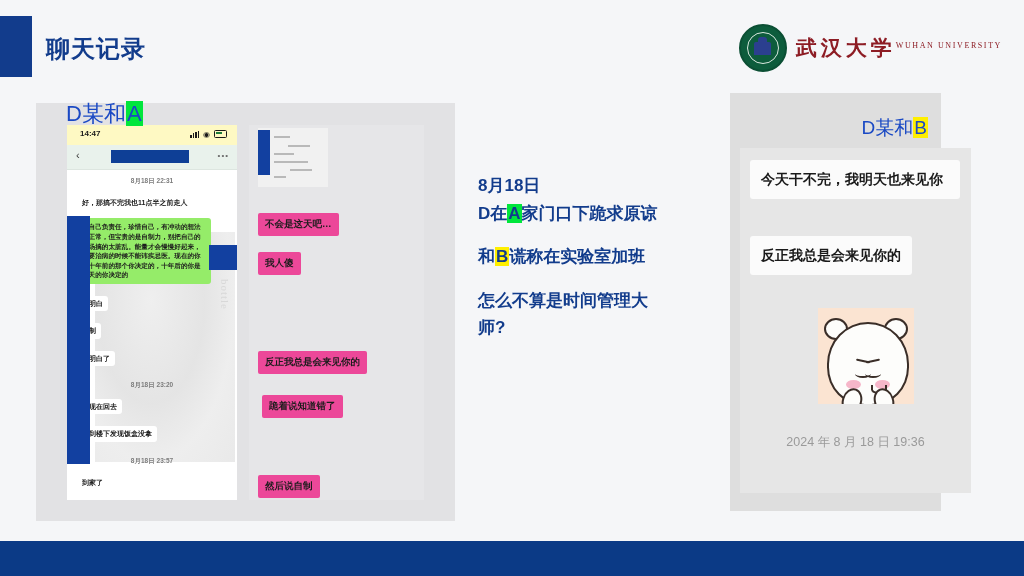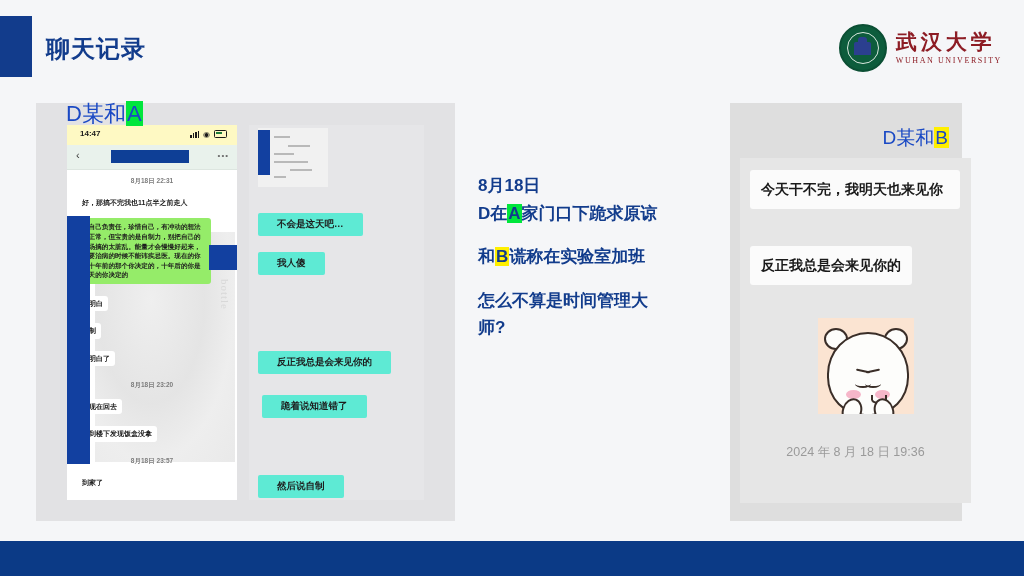--- a/index.html
+++ b/index.html
@@ -17,21 +17,21 @@
   .hdr-sub{position:absolute;left:222px;top:36px;font-size:22px;font-weight:bold;color:#123c8c;letter-spacing:1px;}
 
   
   .logo{position:absolute;right:22px;top:24px;display:flex;align-items:center;gap:9px;}
   .logo-seal{width:44px;height:44px;border-radius:50%;background:#0d5c3c;
      border:2px solid #0b4f34;display:flex;align-items:center;justify-content:center;position:relative;}
   .logo-seal .inner{width:30px;height:30px;border-radius:50%;background:#0d5c3c;border:1px solid #d9e8df;
      display:flex;align-items:center;justify-content:center;}
   .logo-seal .bldg{width:17px;height:13px;background:#2b3f8f;border-radius:2px 2px 0 0;position:relative;}
   .logo-seal .bldg:before{content:"";position:absolute;left:4px;top:-5px;width:9px;height:5px;background:#2b3f8f;border-radius:3px 3px 0 0;}
-  .logo-txt{display:flex;flex-direction:column;line-height:1;}
+  .logo-txt{display:flex;line-height:1;}
   .logo-cn{font-size:21px;font-weight:bold;color:#8d1c24;font-family:"Liberation Serif","DejaVu Serif",serif;letter-spacing:4px;}
   .logo-en{font-size:8px;color:#8d1c24;font-family:"Liberation Serif","DejaVu Serif",serif;letter-spacing:1.6px;margin-top:4px;}
 
   
   .footer{position:absolute;left:0;bottom:0;width:1024px;height:35px;background:#0b3a86;}
 
   
   .card-left{position:absolute;left:36px;top:103px;width:419px;height:418px;background:#e2e2e4;}
   .lbl-a{position:absolute;left:66px;top:99px;font-size:22px;color:#1a49c4;z-index:5;white-space:nowrap;}
   .hl-green{background:#00e63c;padding:0 1px;}
@@ -64,28 +64,28 @@
        font-size:7px;color:#1c1c1c;padding:3px 5px;margin:0 0 8px 10px;font-weight:bold;line-height:1.35;}
   .msg.green{background:#95ec69;width:124px;padding:4px 5px;font-size:6.6px;line-height:1.45;margin-left:10px;}
   .redact-l{position:absolute;left:0;top:46px;width:23px;height:248px;background:#1240a0;z-index:4;}
   .redact-r{position:absolute;left:142px;top:75px;width:29px;height:25px;background:#1240a0;z-index:4;}
 
   
   .mid-col{position:absolute;left:213px;top:22px;width:175px;height:375px;background:#e6e6e8;overflow:hidden;}
   .thumb{position:absolute;left:9px;top:3px;width:70px;height:59px;background:#f1f1f1;overflow:hidden;}
   .thumb .tred{position:absolute;left:0;top:2px;width:12px;height:45px;background:#1240a0;}
   .thumb .tl{position:absolute;height:2px;background:#b9b9b9;}
-  .mmsg{position:absolute;background:#5eead4;border-radius:2px;font-size:9.5px;color:#1c1c1c;padding:5px 19px;font-weight:bold;}
+  .mmsg{position:absolute;background:#ec4899;border-radius:2px;font-size:9.5px;color:#1c1c1c;padding:5px 7px;font-weight:bold;}
 
   
   .centre{position:absolute;left:478px;top:172px;width:250px;color:#123c8c;font-weight:bold;font-size:17px;line-height:1.62;}
   .centre .gap{height:16px;}
 
   
-  .card-right{position:absolute;left:730px;top:103px;width:211px;height:418px;background:#dedede;padding-left:21px;}
+  .card-right{position:absolute;left:730px;top:93px;width:211px;height:418px;background:#dedede;}
   .lbl-b{position:absolute;right:13px;top:22px;font-size:19px;color:#1a49c4;white-space:nowrap;}
   .r-chat{position:absolute;left:10px;top:55px;width:231px;height:345px;background:#e6e6e6;}
   .rmsg{background:#fbfbfb;border-radius:3px;font-size:14px;color:#1a1a1a;font-weight:bold;
         padding:9px 11px;line-height:1.5;position:absolute;}
   .sticker{position:absolute;left:78px;top:160px;width:96px;height:96px;background:#fbe4d2;overflow:hidden;}
   .s-head{position:absolute;left:9px;top:14px;width:78px;height:80px;background:#fdfdfb;border-radius:50% 50% 46% 46%;border:2.4px solid #3a2e28;}
   .s-ear{position:absolute;width:20px;height:18px;background:#fdfdfb;border:2.4px solid #3a2e28;border-radius:50%;top:10px;}
   .s-ear.l{left:6px;}.s-ear.r{right:6px;}
   .s-eye{position:absolute;top:46px;width:16px;height:6px;border-bottom:2.6px solid #3a2e28;border-radius:0 0 50% 50%;}
   .s-eye.l{left:26px;}.s-eye.r{right:26px;}

